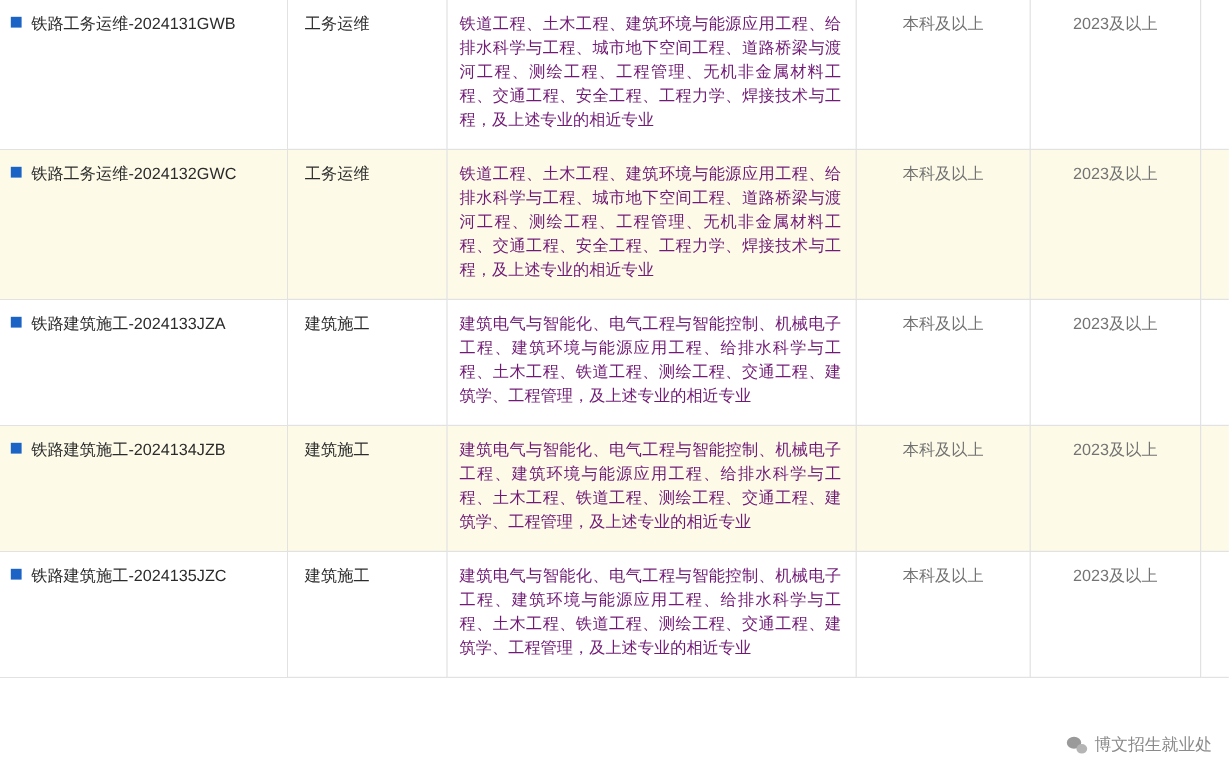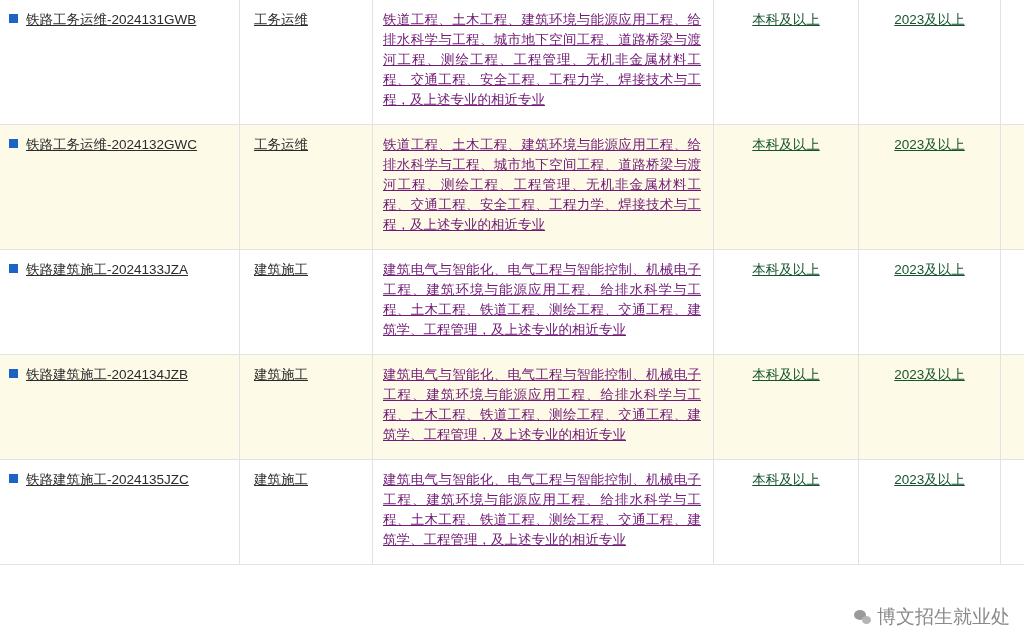--- a/index.html
+++ b/index.html
@@ -20,21 +20,20 @@
     border-collapse: collapse;
     table-layout: fixed;
   }
   .table td {
     vertical-align: top;
     padding: 10px 8px 14px 8px;
     font-size: 13.5px;
     line-height: 20px;
     border-bottom: 1px solid #e2e2e2;
     border-right: 1px solid #e2e2e2;
-    text-decoration: underline;
   }
   .row-even td { background: #ffffff; }
   .row-odd  td { background: #fdfbe8; }
 
   .col-post    { width: 205px; }
   .col-type    { width: 110px; }
   .col-major   { width: 318px; }
   .col-edu     { width: 128px; }
   .col-year    { width: 125px; }
   .col-count   { width: 78px; }
@@ -63,31 +62,31 @@
     color: #2b2b2b;
   }
   .major-cell {
     text-align: justify;
     color: #701a75;
     padding-left: 10px !important;
     padding-right: 12px !important;
   }
   .edu-cell, .year-cell, .count-cell {
     text-align: center;
-    color: #14532d;
+    color: #737373;
   }
   .watermark {
     position: absolute;
     right: 14px;
     bottom: 10px;
     display: flex;
     align-items: center;
     gap: 6px;
     color: #8a8a8a;
-    font-size: 19px;
+    font-size: 14px;
     background: transparent;
   }
   .wechat-icon {
     width: 17px;
     height: 14px;
     display: inline-block;
     position: relative;
   }
   .wechat-icon .b1, .wechat-icon .b2 {
     position: absolute;

